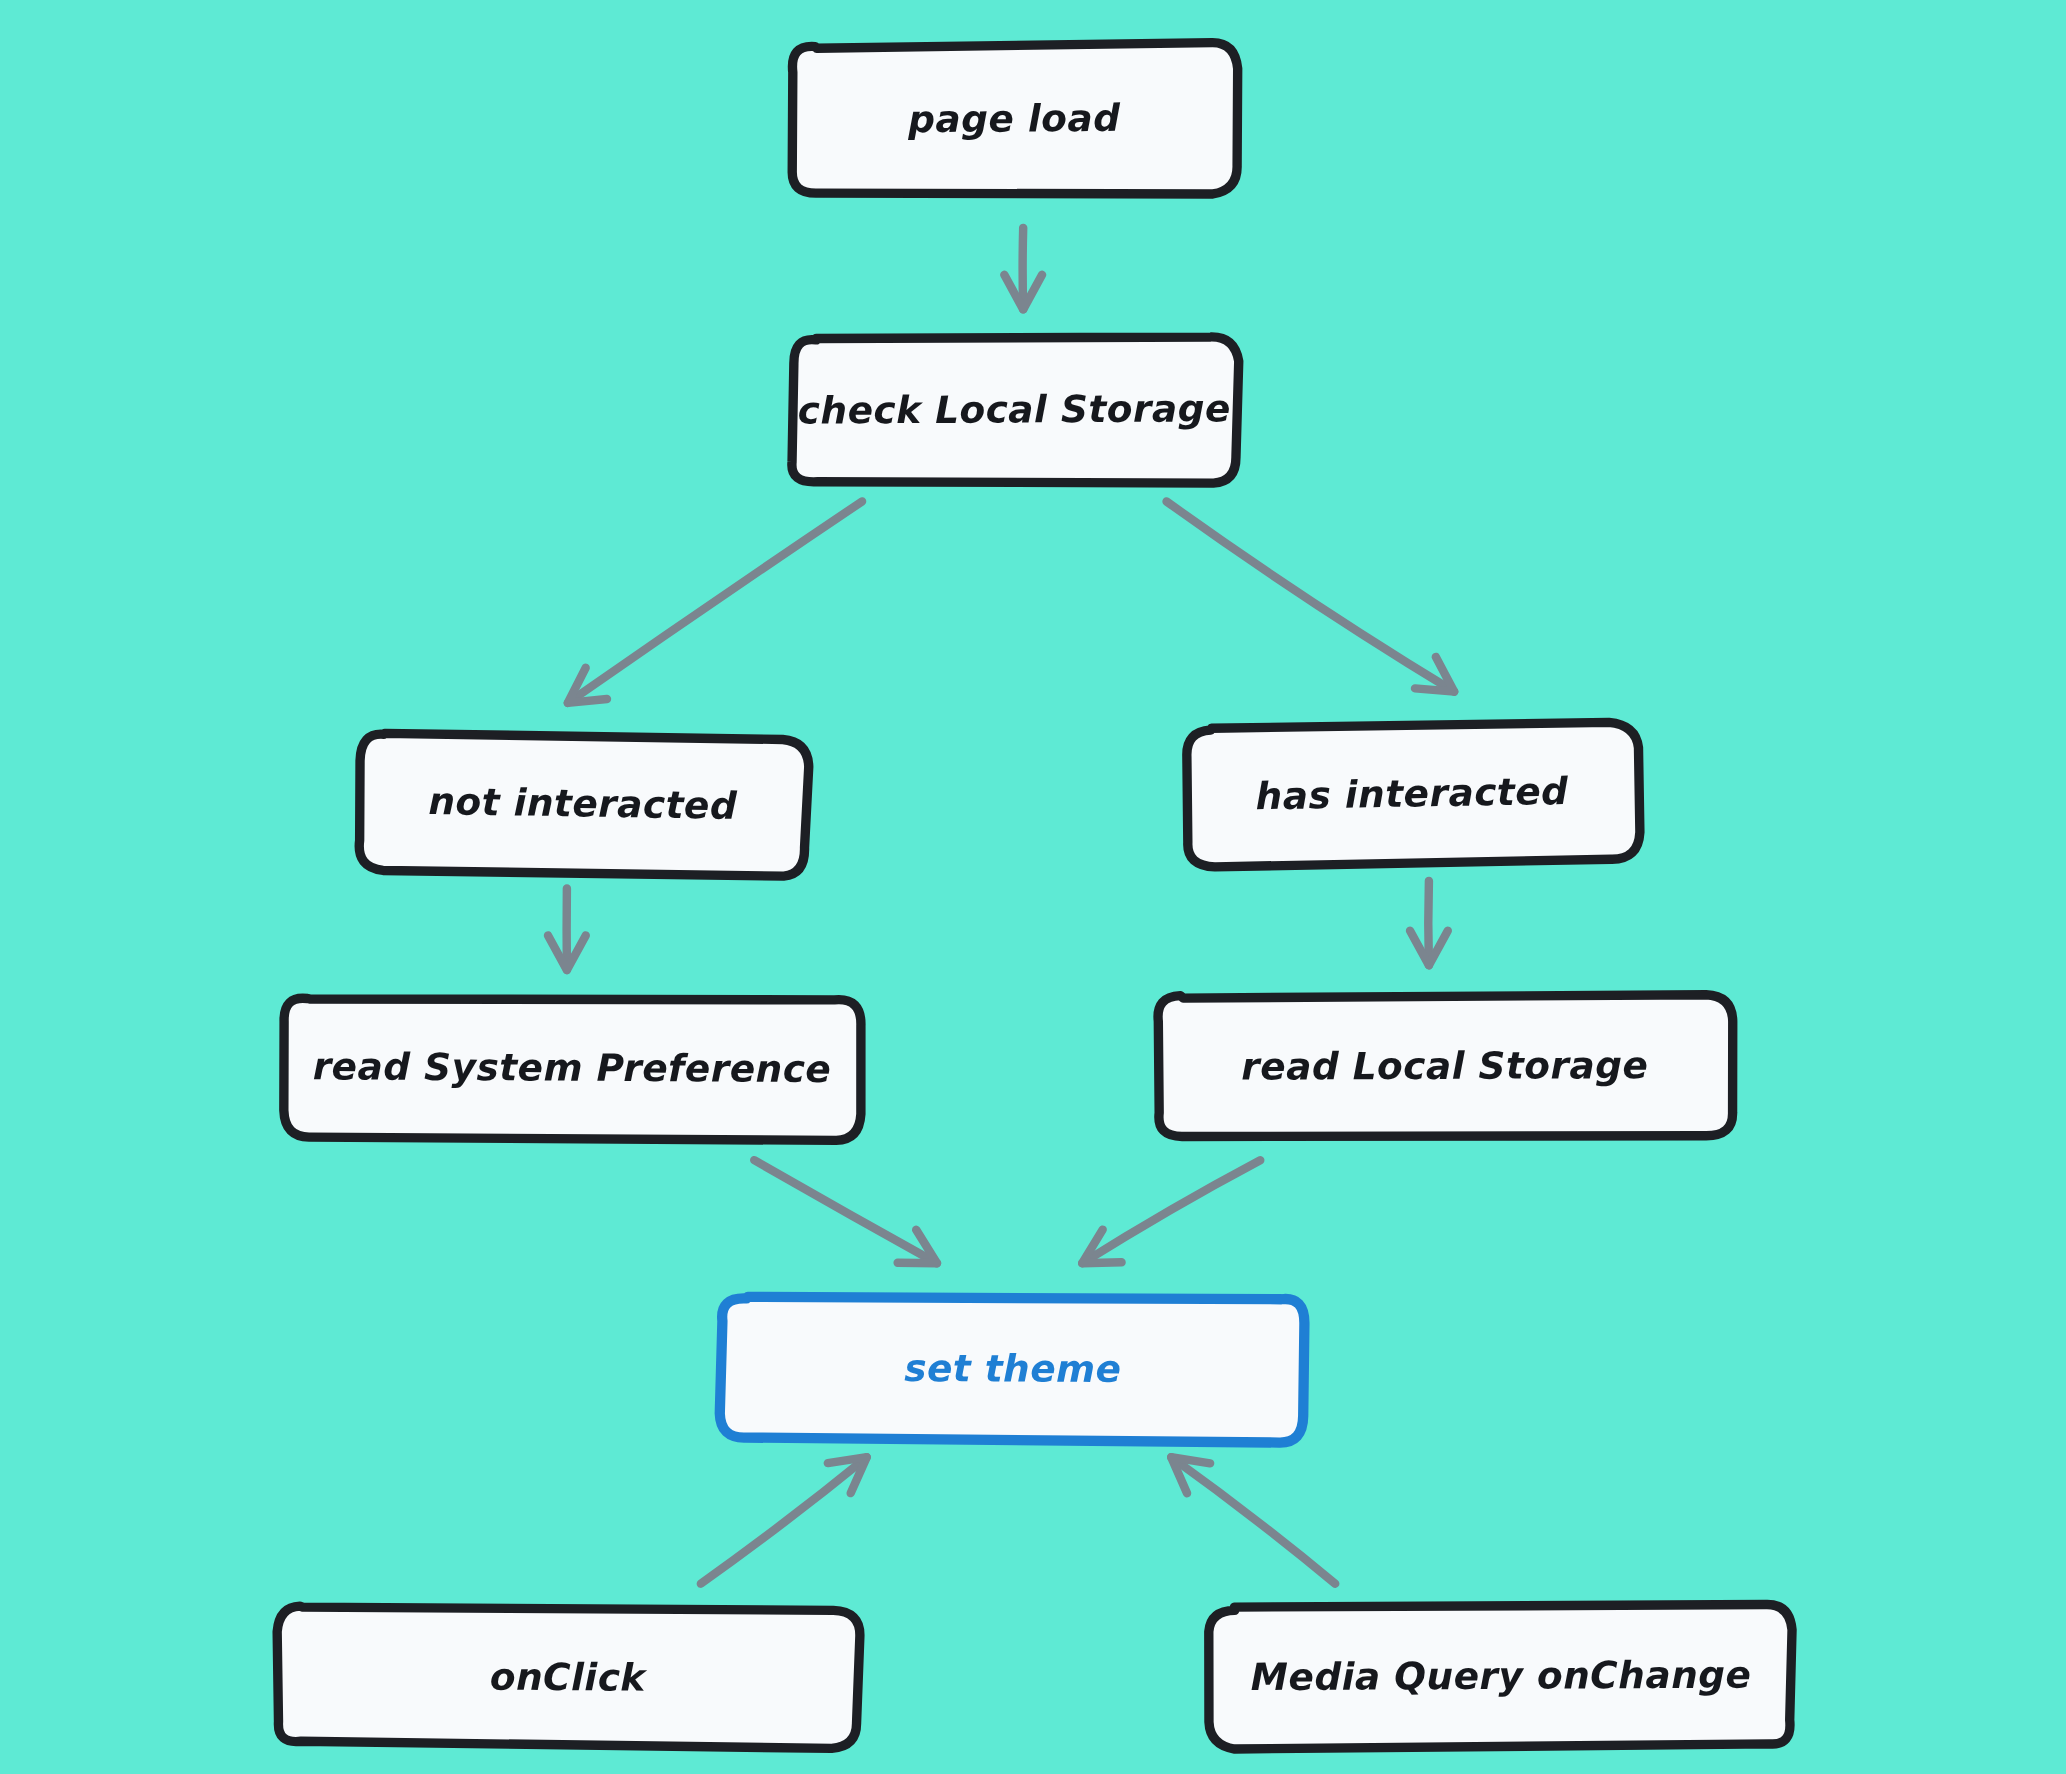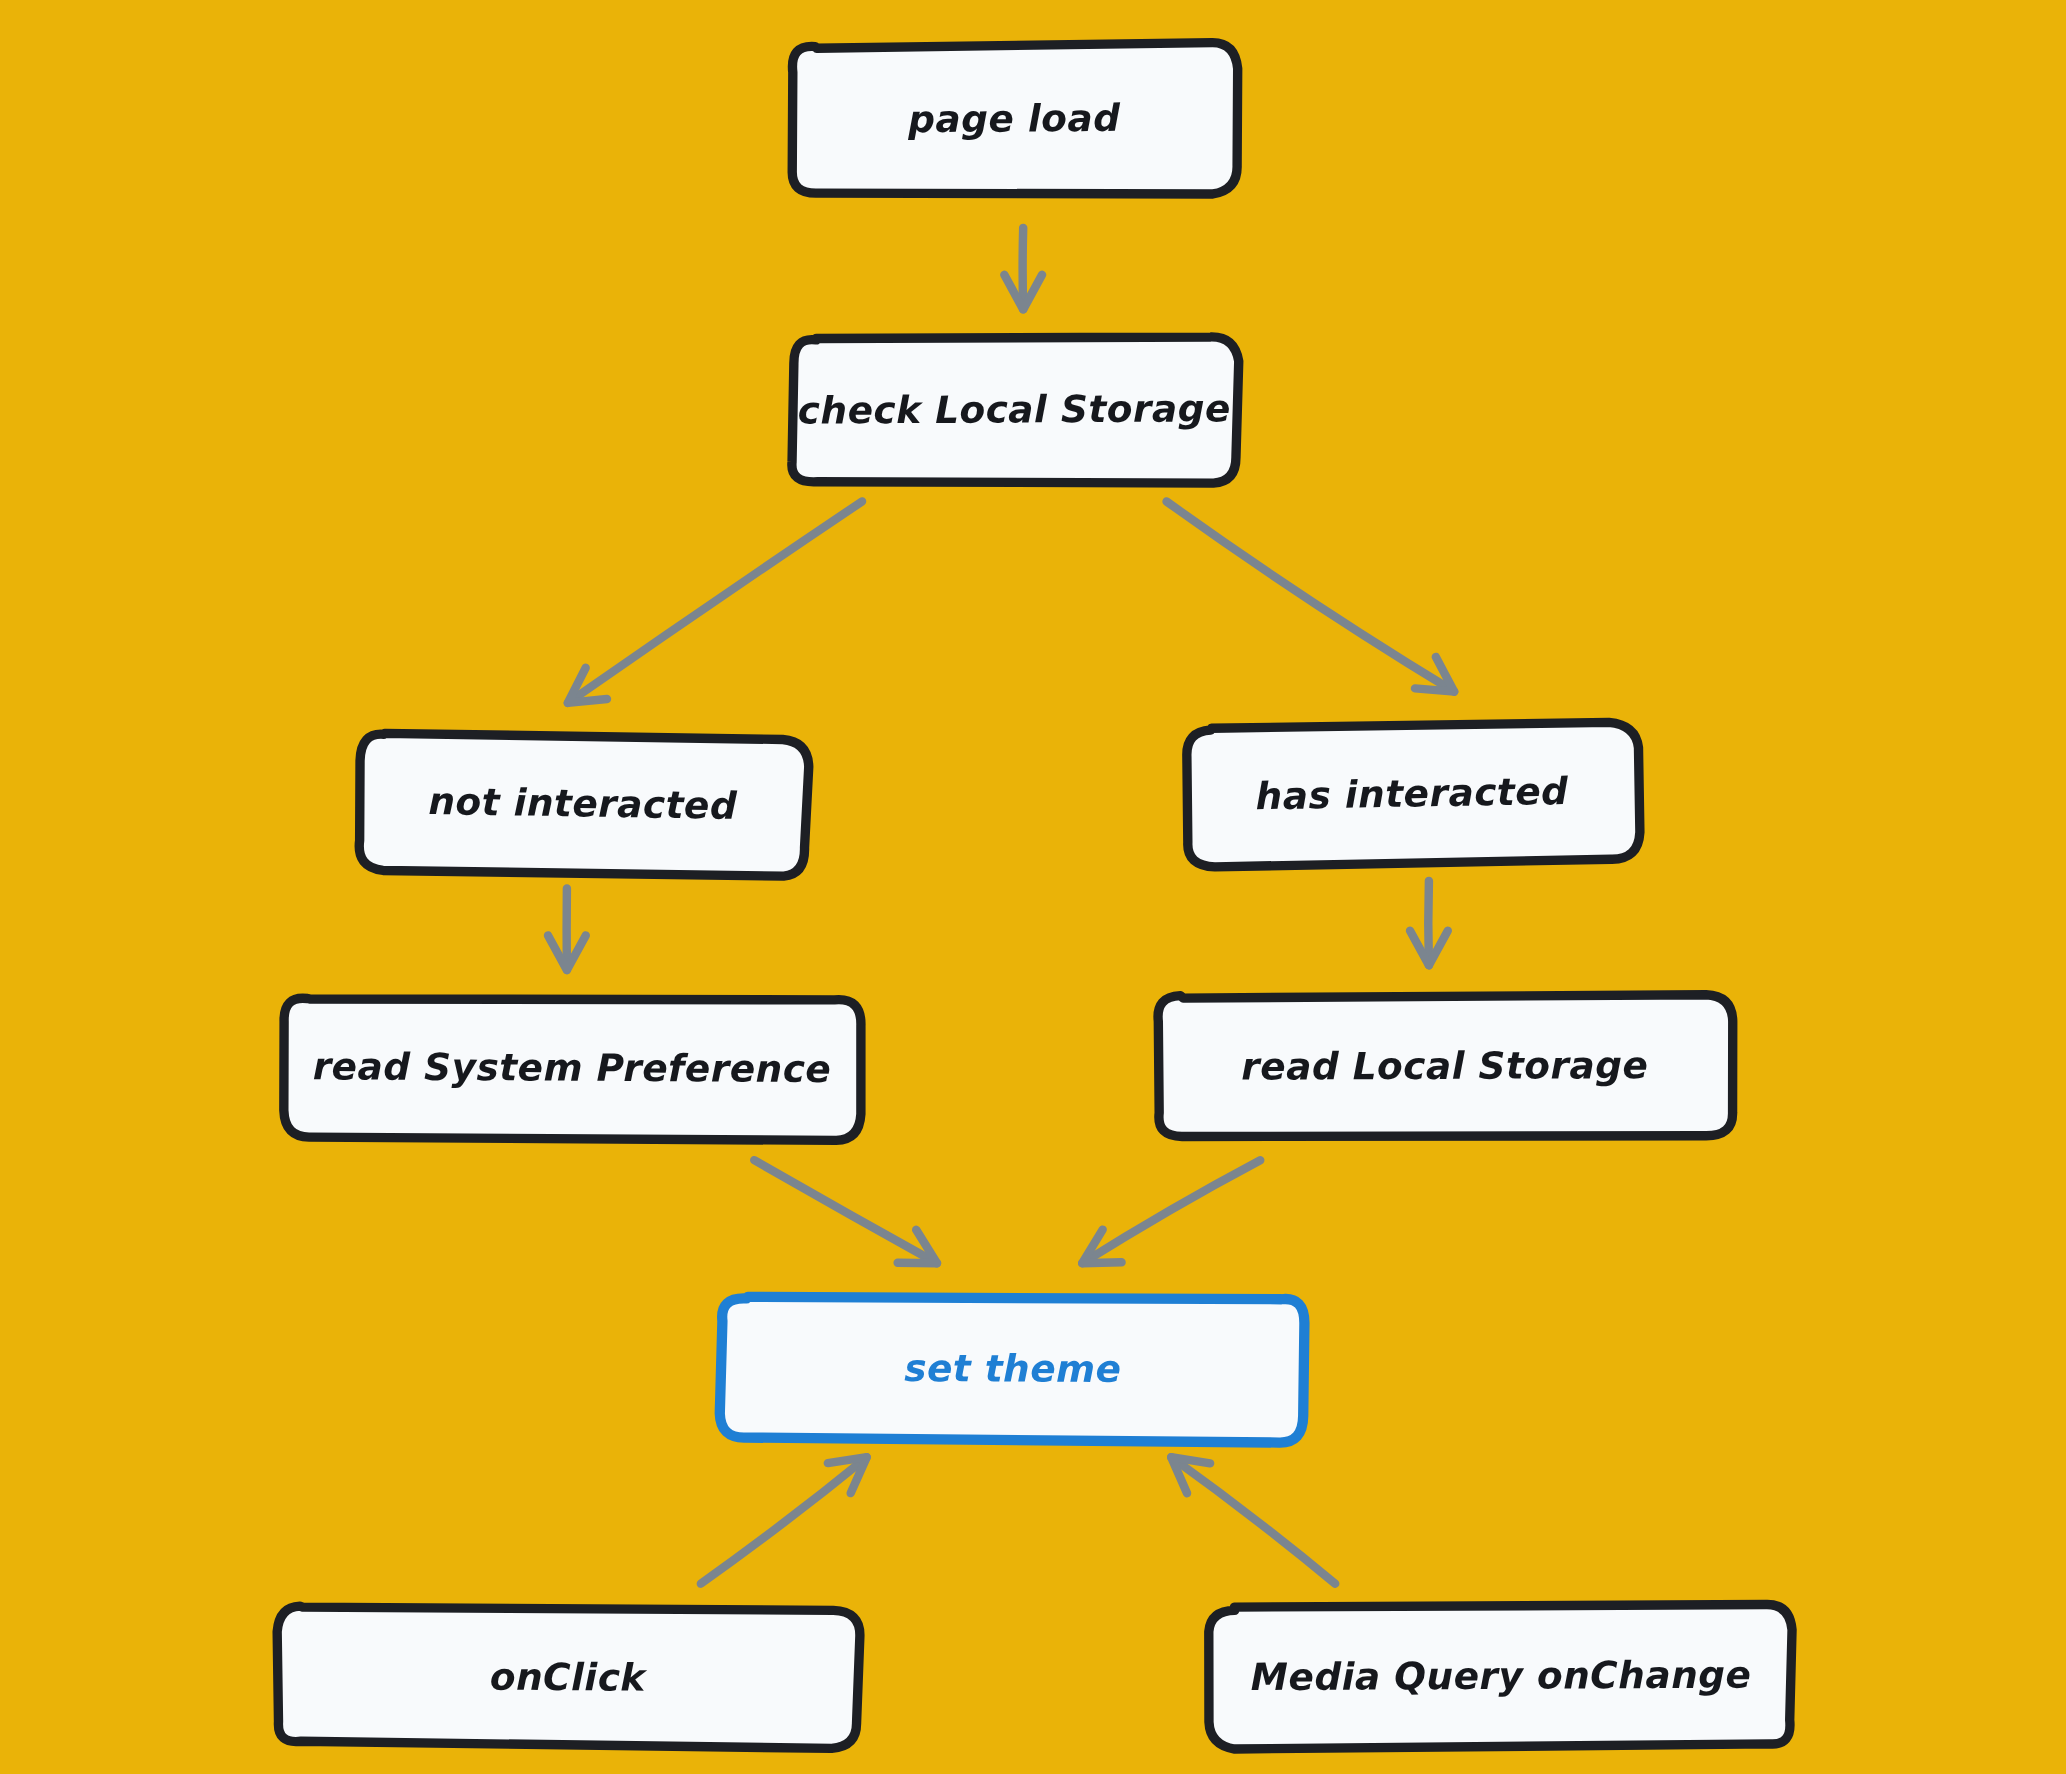--- a/index.html
+++ b/index.html
@@ -10,21 +10,21 @@
   body {
     width: 2067px;
     height: 1775px;
     font-family: "DejaVu Sans", sans-serif;
     overflow: hidden;
   }
   #diagram-root {
     position: relative;
     width: 2067px;
     height: 1775px;
-    background: #eab308;
+    background: #5eead4;
   }
   svg.flow-canvas {
     position: absolute;
     inset: 0;
     width: 2067px;
     height: 1775px;
     display: block;
   }
   .node-shape {
     fill: #f8fafc;

